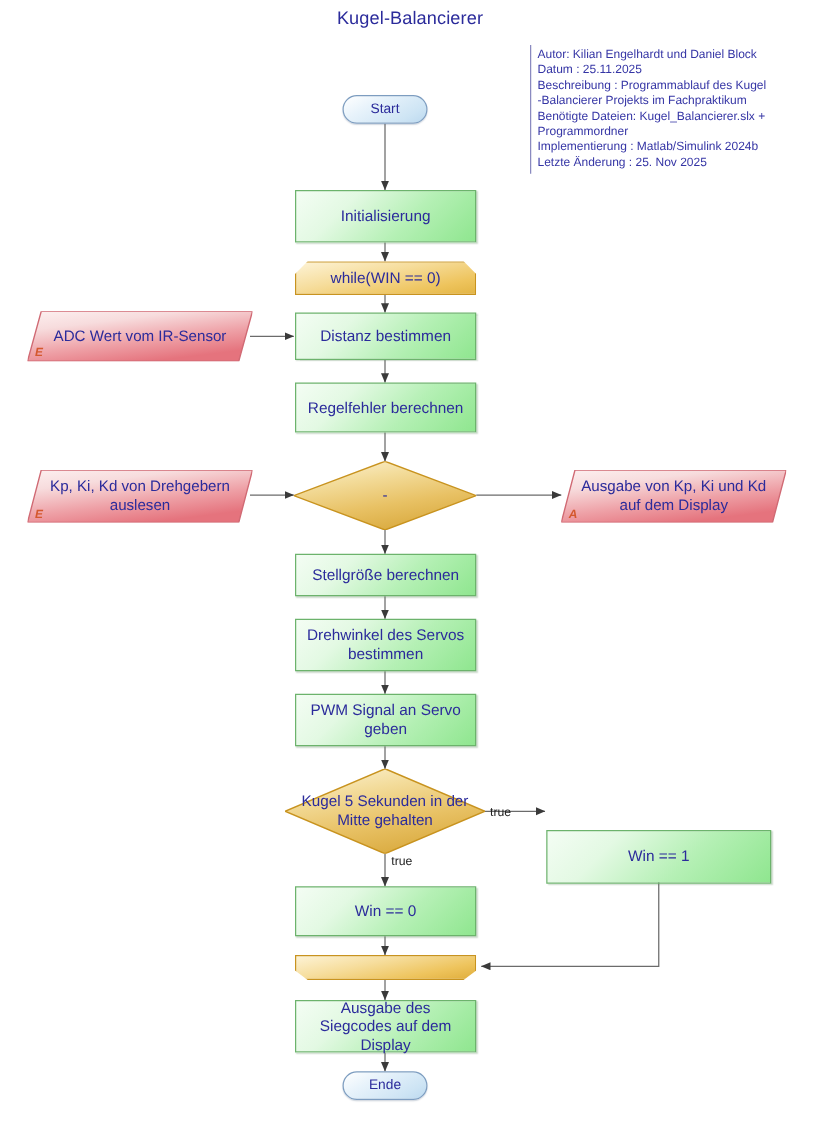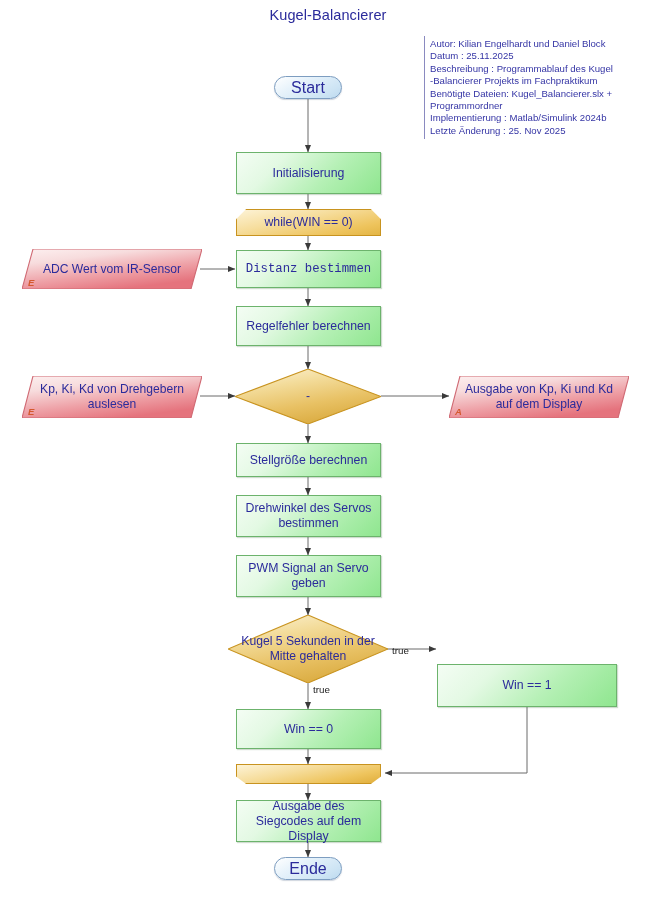--- a/index.html
+++ b/index.html
@@ -27,21 +27,21 @@
     padding:2px 2px 2px 5px;
     font-size:9.6px;line-height:1.29;color:#3535a5;white-space:pre-line;
   }
 
   
   .terminator{
     border-radius:14px;
     border:1px solid #7d9dc0;
     background:linear-gradient(150deg,#ffffff 0%,#e8f3fb 32%,#cde4f4 78%,#bcd9ef 100%);
     box-shadow:0 1px 1px rgba(90,110,140,.28);
-    font-size:16px;
+    font-size:11px;
   }
 
   
   .process{
     border:1px solid #6cb36c;
     background:linear-gradient(135deg,#f4fdf4 0%,#e3f9e3 28%,#b5f0b5 62%,#8fe68f 100%);
     box-shadow:1px 1px 1px rgba(100,140,100,.30);
     font-size:12.3px;
   }
 
@@ -169,21 +169,21 @@
   </div>
 
   <div class="node io" style="left:22px;top:249px;width:180px;height:40px;">
     <svg class="pshape" viewBox="0 0 180 40" preserveAspectRatio="none">
       <polygon points="11,0 180,0 169,40 0,40" fill="url(#gRed)" stroke="#d06a74" stroke-width="1.1"></polygon>
     </svg>
     <span class="lbl">ADC Wert vom IR-Sensor</span>
     <span class="tag">E</span>
   </div>
 
-  <div class="node process" style="left:236px;top:250px;width:145px;height:38px;font-family:Liberation Mono, monospace;">
+  <div class="node process" style="left:236px;top:250px;width:145px;height:38px;">
     <span class="lbl">Distanz bestimmen</span>
   </div>
 
   <div class="node process" style="left:236px;top:306px;width:145px;height:40px;">
     <span class="lbl">Regelfehler berechnen</span>
   </div>
 
   <div class="node io" style="left:22px;top:376px;width:180px;height:42px;">
     <svg class="pshape" viewBox="0 0 180 42" preserveAspectRatio="none">
       <polygon points="11,0 180,0 169,42 0,42" fill="url(#gRed)" stroke="#d06a74" stroke-width="1.1"></polygon>

